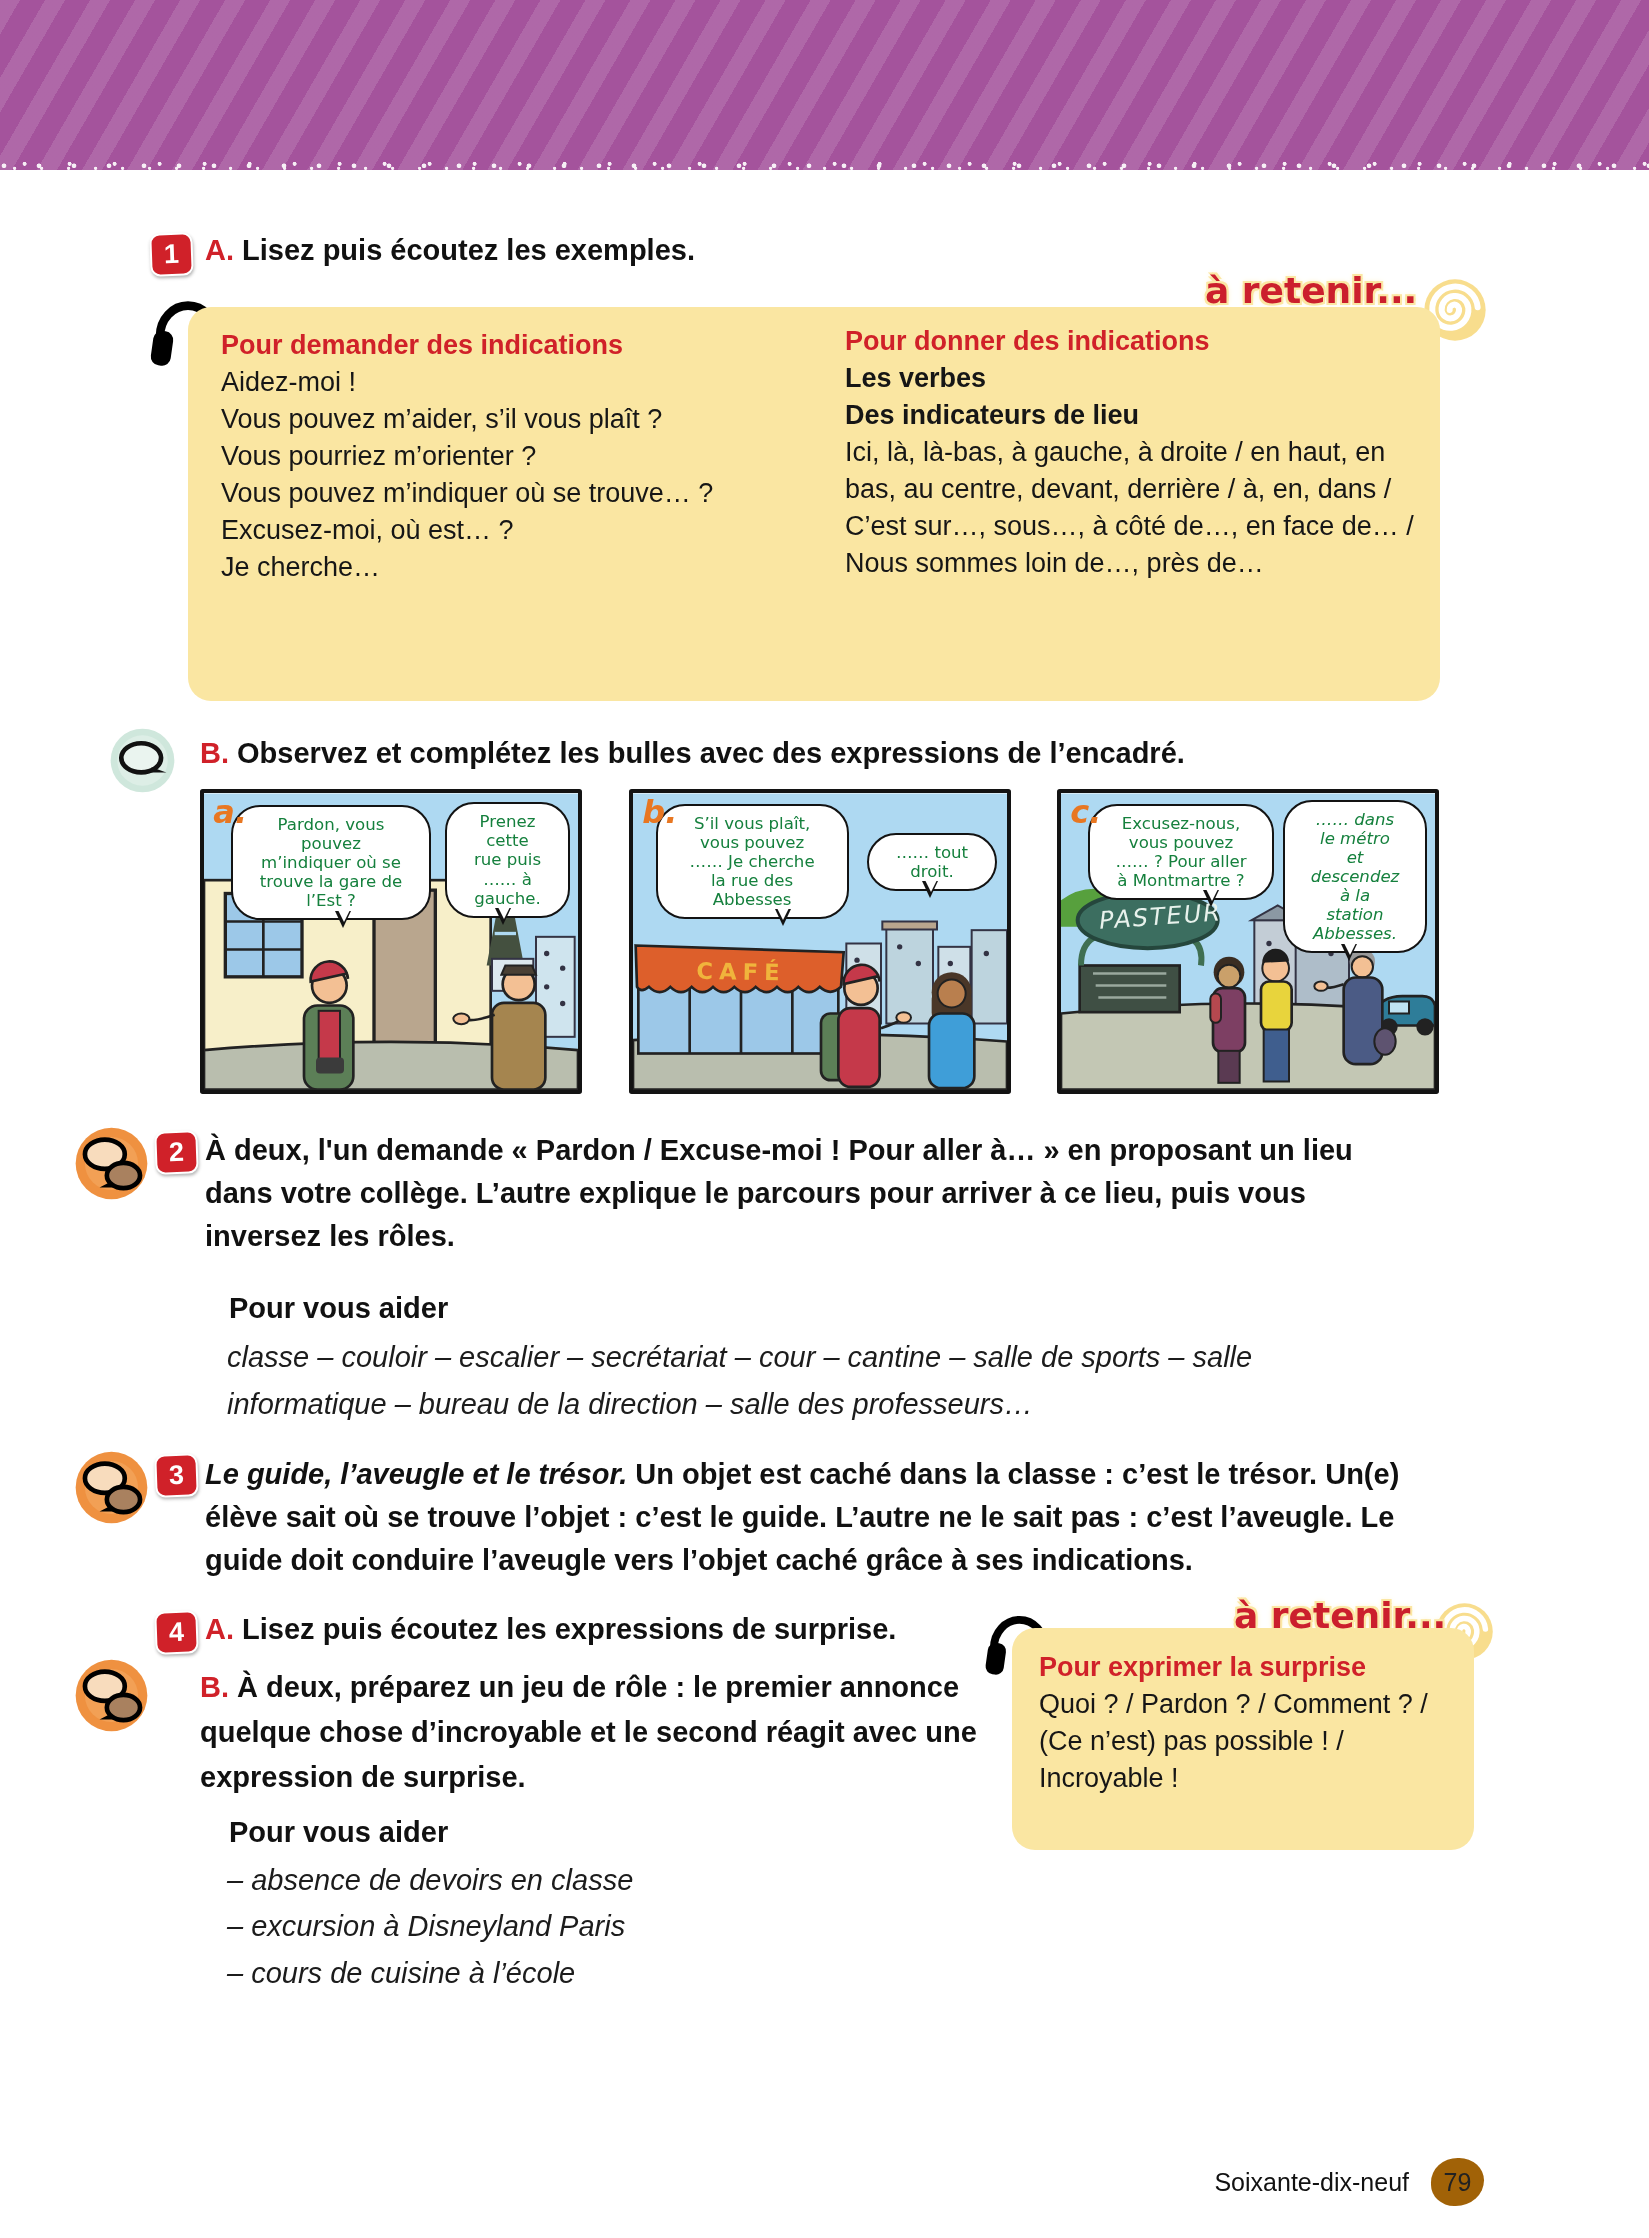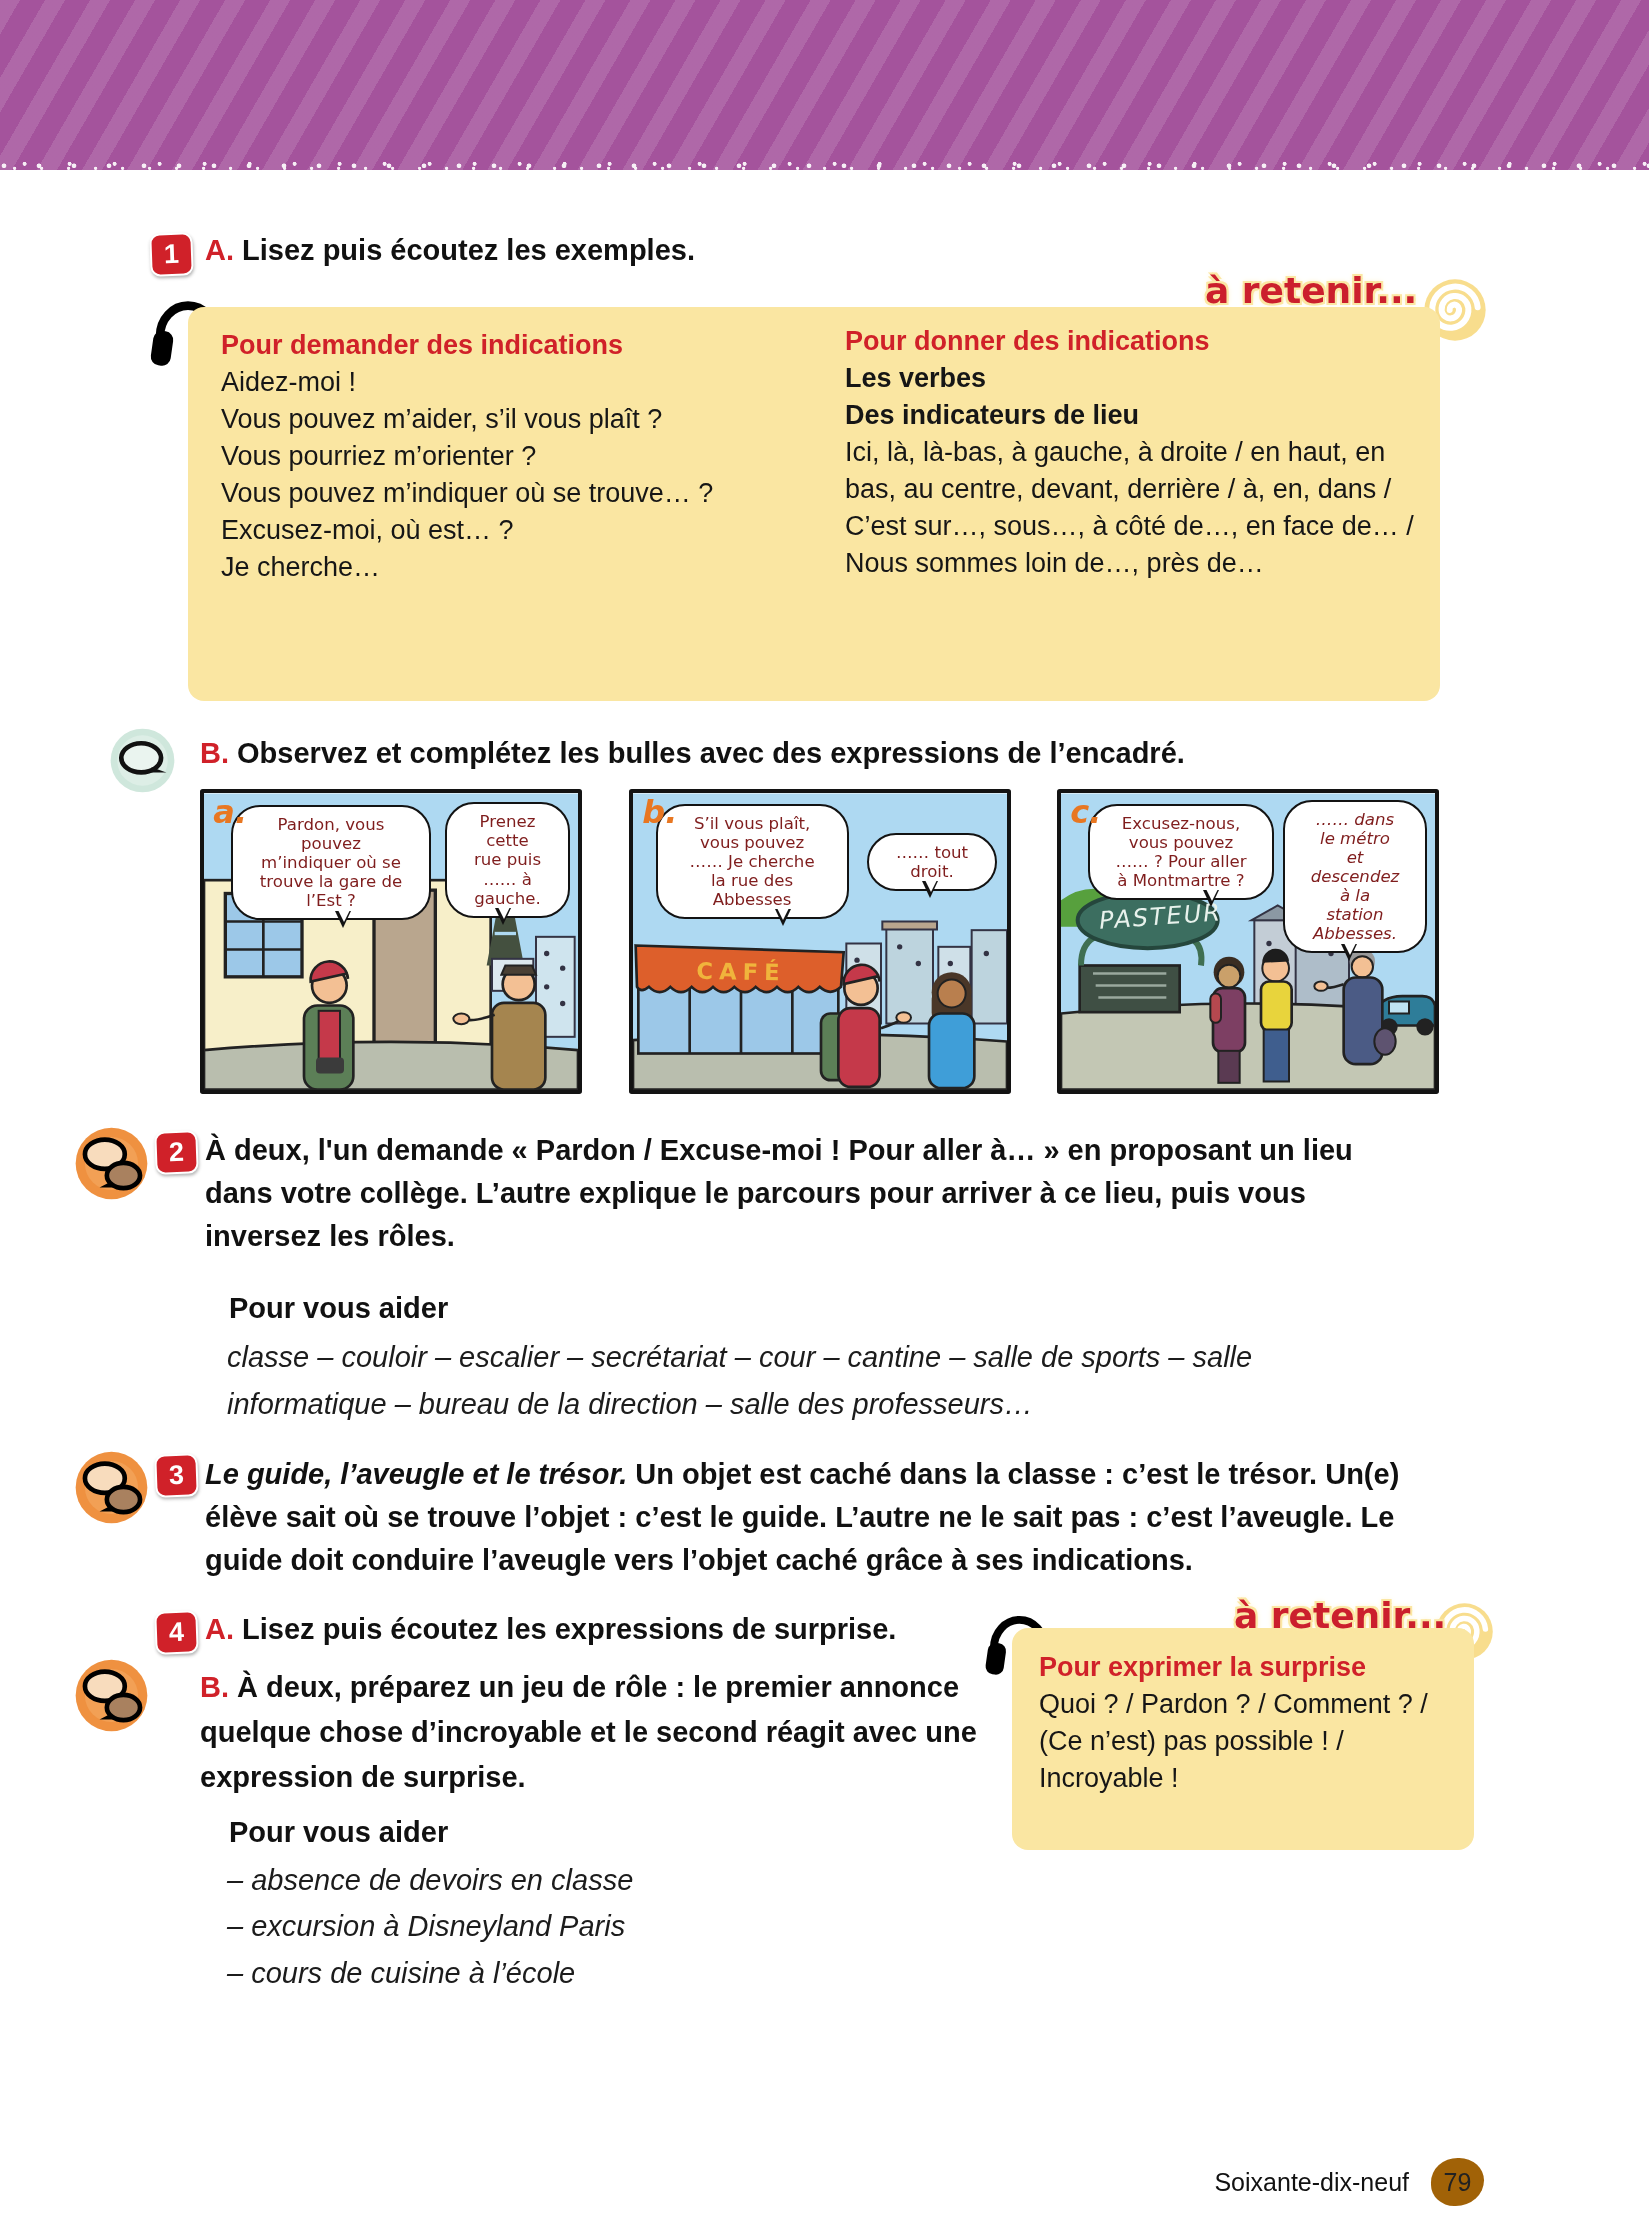--- a/index.html
+++ b/index.html
@@ -20,36 +20,36 @@
 
   
   .num-badge{position:absolute;width:39px;height:39px;background:#d02129;border:2.7px solid #fff;
     border-radius:10px;color:#fff;font-weight:bold;font-size:27px;display:flex;align-items:center;
     justify-content:center;box-shadow:0.7px 2px 3.3px rgba(0,0,0,.3);transform:rotate(-2deg);z-index:3;}
   .sec-head{position:absolute;font-size:29px;font-weight:bold;color:#111;}
   .red{color:#d02129;}
   .sec-par{position:absolute;font-size:29px;font-weight:bold;line-height:43px;color:#111;}
   .retenir{position:absolute;font-family:"DejaVu Sans",sans-serif;font-size:36px;font-weight:bold;color:#cb1f2d;
     text-shadow:2px 2px 0 #fbe7a4,-2px 2px 0 #fbe7a4,2px -2px 0 #fbe7a4,-2px -2px 0 #fbe7a4,0 0 6.7px #fbe7a4;z-index:2;}
-  .ybox{position:absolute;background:#fae6a2;border-radius:16px;}
+  .ybox{position:absolute;background:#fae6a2;border-radius:23px;}
   .ybox .btxt{font-size:27px;line-height:37px;color:#161616;}
   .box-title{color:#d02129;font-weight:bold;font-size:27px;line-height:37px;}
   .box-sub{font-weight:bold;}
   .aider-title{position:absolute;font-size:29px;font-weight:bold;}
   .aider-text{position:absolute;font-size:29px;font-style:italic;font-weight:400;line-height:47px;color:#1c1c1c;}
 
   
   .panel{position:absolute;top:789px;width:382px;height:305px;background:#fff;border:4.7px solid #131313;
     box-sizing:border-box;border-radius:2.7px;}
   .panel svg.scene{position:absolute;left:0;top:0;width:100%;height:100%;}
   .panel-label{position:absolute;top:0px;left:9.3px;font-size:32px;font-weight:bold;font-style:italic;
     color:#e87722;font-family:"DejaVu Sans",sans-serif;z-index:6;}
   .bubble{position:absolute;background:#fff;border:2.7px solid #131313;border-radius:29px;
     padding:8px 25px;font-size:16.6px;line-height:1.15;text-align:center;z-index:5;
-    font-family:"DejaVu Sans",sans-serif;color:#7f1d1d;box-sizing:border-box;}
+    font-family:"DejaVu Sans",sans-serif;color:#15803d;box-sizing:border-box;}
   .bubble::before{content:"";position:absolute;bottom:-17.3px;left:var(--tx,45%);
     border:8.6px solid transparent;border-top:17.3px solid #131313;}
   .bubble::after{content:"";position:absolute;bottom:-9.3px;left:calc(var(--tx,45%) + 2.7px);
     border:6px solid transparent;border-top:12px solid #fff;}
 
   
   .footer{position:absolute;top:2158px;right:165px;display:flex;align-items:center;gap:22px;}
   .footer-word{font-size:25px;color:#111;}
   .page-circle{width:53px;height:48px;background:#a16207;border-radius:52% 48% 55% 45%;
     display:flex;align-items:center;justify-content:center;font-size:25px;color:#222;}

